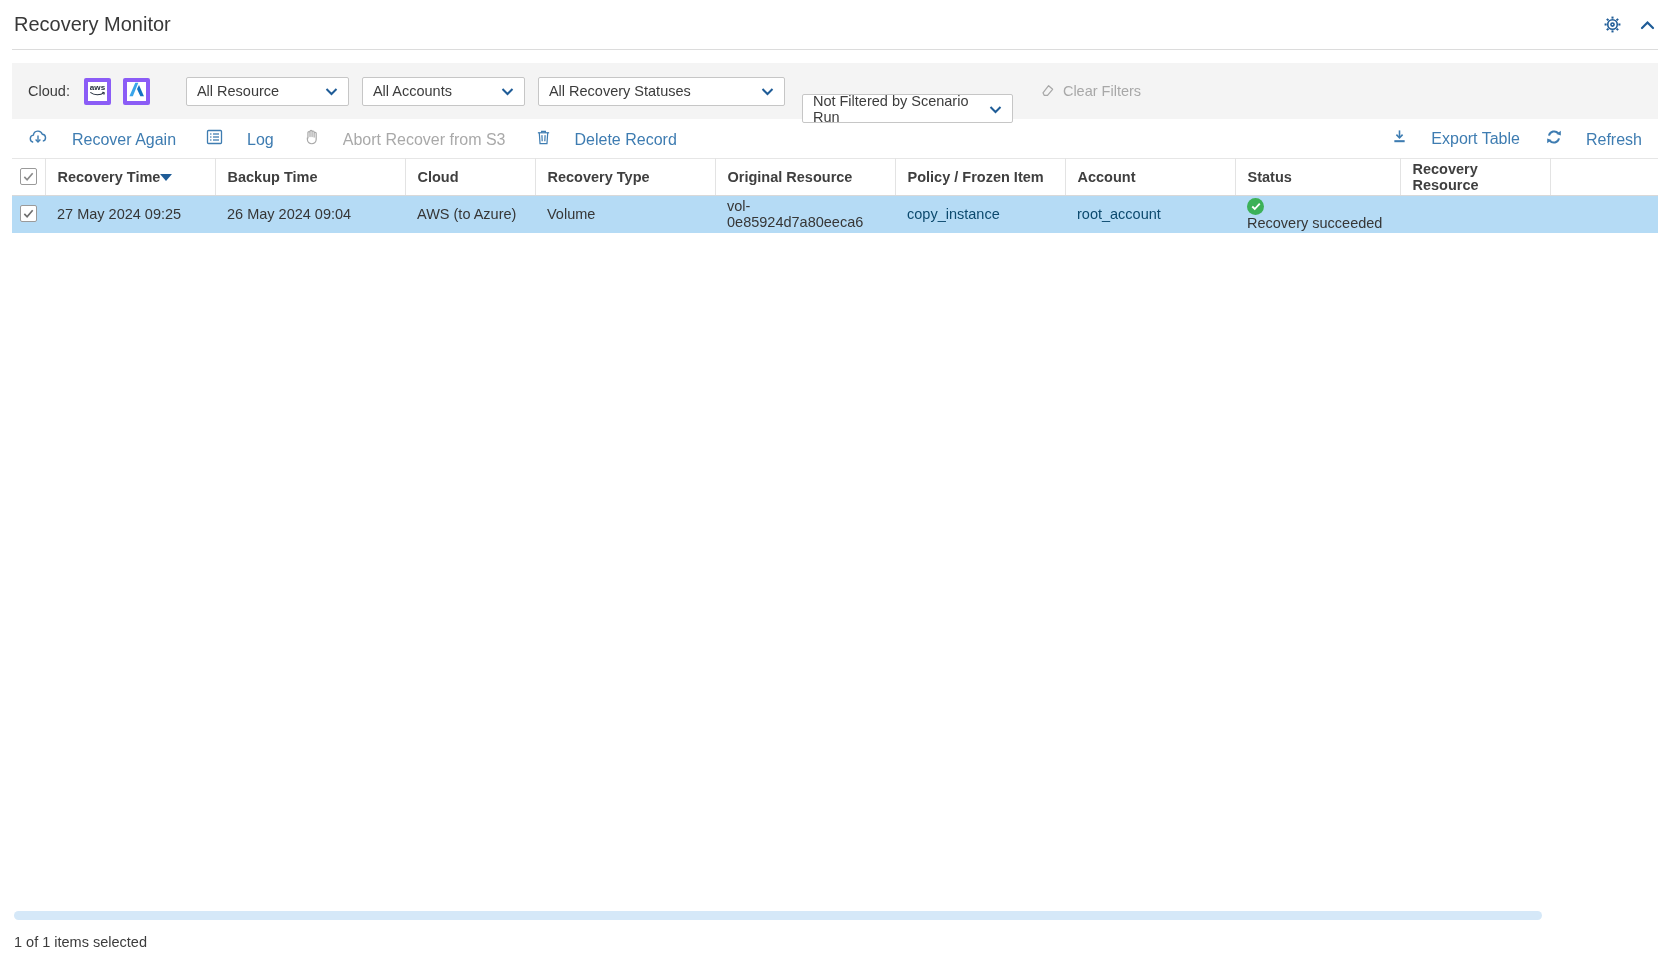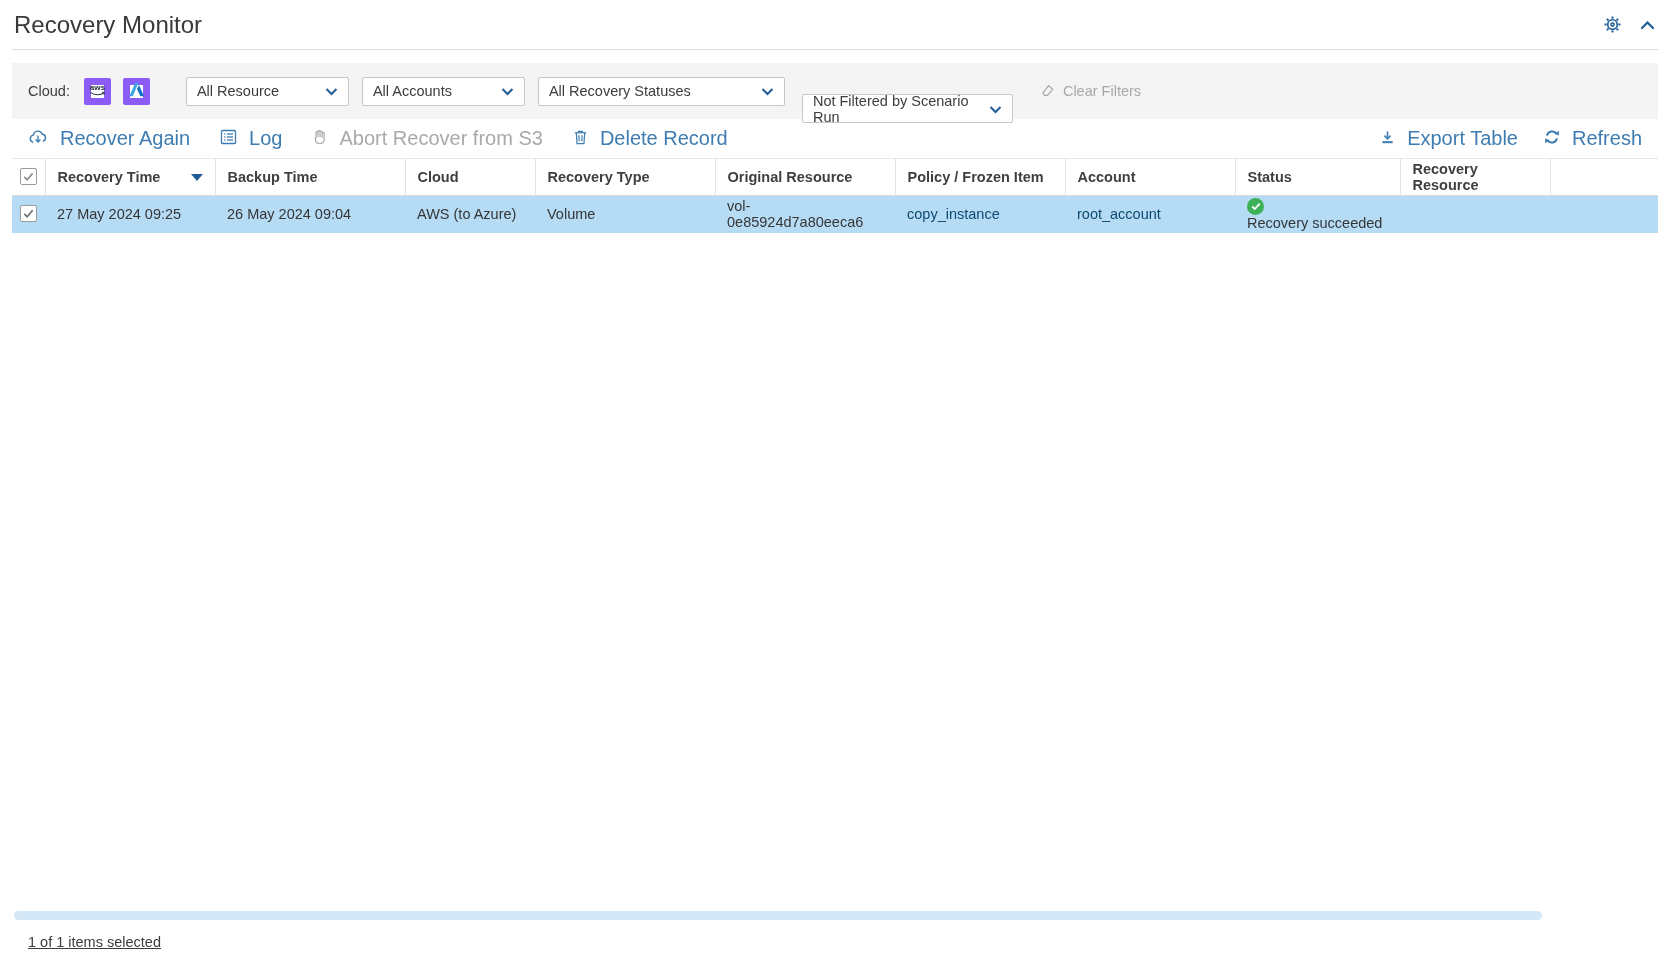--- a/index.html
+++ b/index.html
@@ -5,87 +5,87 @@
   * { box-sizing: border-box; }
   html,body { margin:0; padding:0; }
   body {
     width:1670px; height:962px; position:relative; overflow:hidden;
     background:#ffffff; color:#3c3c3c;
     font-family:"Liberation Sans", "DejaVu Sans", sans-serif;
     font-size:14.5px;
   }
   
   .titlebar { height:49px; display:flex; align-items:center; justify-content:space-between; padding:0 15px 0 14px; }
-  .page-title { font-size:24px; color:#393939; }
+  .page-title { font-size:20px; color:#393939; }
   .titlebar-icons { display:flex; align-items:center; gap:18px; }
   .icon-link { display:flex; align-items:center; cursor:pointer; background:none; border:none; padding:0; }
   .h-divider { border:none; border-top:1px solid #dcdcdc; margin:0 12px; }
 
   
   .filter-bar {
     margin:13px 12px 0 12px; background:#f4f4f4; height:56px;
     display:flex; align-items:center; padding:0 16px;
   }
   .cloud-label { margin-right:14px; color:#3c3c3c; }
   .cloud-btn {
-    width:27px; height:27px; background:#fff; border:7px solid #8b5cf6; border-radius:2px;
+    width:27px; height:27px; background:#fff; border:4px solid #8b5cf6; border-radius:2px;
     display:flex; align-items:center; justify-content:center; margin-right:12px; padding:0; cursor:pointer;
   }
   .dropdown {
     height:29px; background:#fff; border:1px solid #c6c6c6; border-radius:2px;
     display:flex; align-items:center; justify-content:space-between;
     padding:0 10px; color:#3c3c3c; cursor:pointer;
   }
   .dd-policies { width:163px; margin-left:24px; }
   .dd-accounts { width:163px; margin-left:13px; }
   .dd-statuses { width:247px; margin-left:13px; }
   .dd-scenario { width:211px; margin-left:17px;margin-top:35px; }
   .clear-filters {
     display:flex; align-items:center; gap:8px; margin-left:26px;
     color:#a8a8a8; background:none; border:none; padding:0; font-size:14.5px;
   }
 
   
   .actions-row { height:39px; margin:0 12px; display:flex; align-items:center; justify-content:space-between; padding:0 16px 0 16px; }
   .actions-left, .actions-right { display:flex; align-items:center; }
   .action {
-    display:flex; align-items:flex-start; gap:12px; color:#3e7cb1; background:none; border:none;
-    padding:0; font-size:20px; cursor:pointer; font-family:inherit;
+    display:flex; align-items:flex-end; gap:24px; color:#3e7cb1; background:none; border:none;
+    padding:0; font-size:16px; cursor:pointer; font-family:inherit;
   }
   .actions-left .action { margin-right:30px; }
   .actions-right .action { margin-left:26px; }
   .action.disabled { color:#a9a9a9; cursor:default; }
 
   
   .grid { margin:0 12px; width:1646px; border-collapse:collapse; table-layout:fixed; border-top:1px solid #e6e6e6; }
   .grid th {
     height:37px; padding:0 12px; text-align:left; vertical-align:middle;
     font-weight:700; font-size:14.5px; color:#3f3f3f;
     border-bottom:1px solid #d9d9d9; border-left:1px solid #e3e3e3;
   }
   .grid th.ck, .grid td.ck { border-left:none; padding:0; text-align:center; }
   .grid td {
     height:37px; padding:0 12px; vertical-align:middle; background:#b5dbf5; font-size:14.5px; color:#363636;
   }
-  .th-flex { display:flex; align-items:center; justify-content:space-between; }
+  .th-flex { display:flex; align-items:center; }
   .sort-caret { width:0; height:0; border-left:6px solid transparent; border-right:6px solid transparent; border-top:7px solid #1f5c97; }
   .cell-link { color:#0c4a6e; text-decoration:none; cursor:pointer; }
   .status-cell { display:flex; align-items:center; gap:9px; }
   .status-ok-badge {
     width:17px; height:17px; border-radius:50%; background:#3cb158; flex:0 0 auto;
     display:flex; align-items:center; justify-content:center;
   }
   .checkbox {
     width:17px; height:17px; background:#fff; border:1px solid #9a9a9a; border-radius:2px;
     display:inline-flex; align-items:center; justify-content:center; cursor:pointer;
   }
 
   
   .h-scrollbar { position:absolute; left:14px; top:911px; width:1528px; height:9px; background:#d5e8f8; border-radius:5px; }
-  .footer-text { position:absolute; left:28px; top:934px; font-size:14.5px; color:#3c3c3c;text-decoration:underline; }
+  .footer-text { position:absolute; left:14px; top:934px; font-size:14.5px; color:#3c3c3c; }
 </style>
 </head>
 <body>
 
 <div class="titlebar">
   <div class="page-title">Recovery Monitor</div>
   <div class="titlebar-icons">
     <button class="icon-link" title="">
       <svg width="19" height="19" viewBox="0 0 24 24" fill="none" stroke="#1f5c97" stroke-width="2">
         <circle cx="12" cy="12" r="6"></circle>

